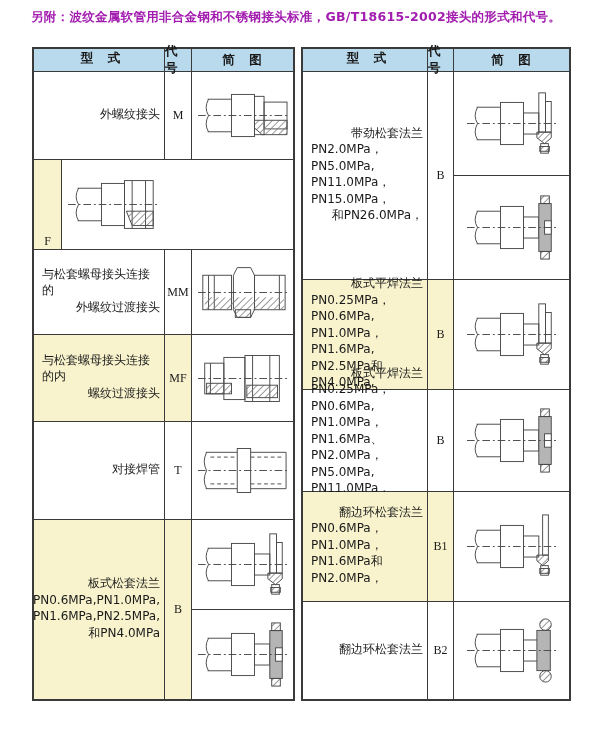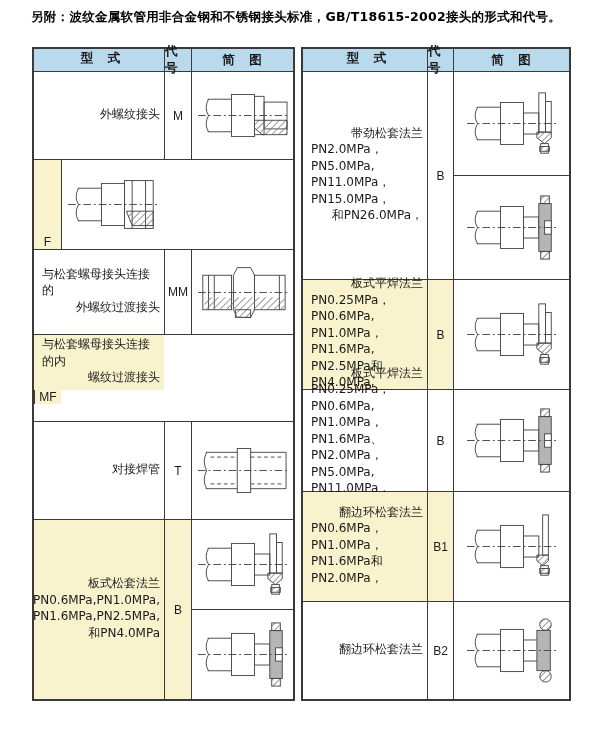--- a/index.html
+++ b/index.html
@@ -1,32 +1,32 @@
 <!DOCTYPE html>
 <html style="--header-bg: #b9d9ec; --hl-bg: #f8f3cd;"><head>
 <meta charset="utf-8">
 <style>
   * { box-sizing: border-box; margin: 0; padding: 0; }
   html,body { width:600px; height:740px; background:#ffffff; overflow:hidden;
     font-family:"DejaVu Sans", sans-serif; color:#1a1a1a; }
   .page-title { position:absolute; left:31px; top:9px; width:545px;
-    font-size:12.5px; font-weight:bold; letter-spacing:0.3px; color:#000000; }
+    font-size:12.5px; font-weight:bold; letter-spacing:0.3px; color:#a21caf; }
   .tables-wrap { position:absolute; left:32px; top:47px; display:flex; gap:6px; }
   .ftable { border:2px solid #3a3a3a; background:#fff; }
   .trow { display:flex; border-top:1px solid #3a3a3a; }
   .trow.header-row { border-top:none; }
   .cell { border-left:1px solid #3a3a3a; }
   .cell:first-child { border-left:none;align-items:flex-end; }
   .header-row .cell { background:var(--header-bg,#b9d9ec); font-weight:bold;
     font-size:12.5px; display:flex; align-items:center; justify-content:center;
     height:22px; letter-spacing:1px; }
   .cell-type { display:flex; flex-direction:column; justify-content:center;
     padding:1px 4px 4px 8px; font-size:12px; line-height:16.5px; }
   .cell-code { display:flex; align-items:center; justify-content:center;
-    font-size:12px; font-weight:500; font-family:Liberation Sans, sans-serif; }
+    font-size:12px; font-weight:500; font-family:Liberation Serif, serif; }
   .cell-diagram { background:#fff; display:flex; flex-direction:column; }
   .sub-diagram { flex:1 1 0; display:flex; align-items:center; justify-content:center;
     overflow:hidden; }
   .sub-diagram + .sub-diagram { border-top:1px solid #3a3a3a; }
   .t-left .cell-type { width:130px; }
   .t-left .cell-code { width:27px; }
   .t-left .cell-diagram { width:102px; }
   .t-right .cell-type { width:124px; }
   .t-right .cell-code { width:26px; }
   .t-right .cell-diagram { width:116px; }
@@ -105,21 +105,21 @@
               <polygon points="44,9 58,9 62,17 62,53 58,61 44,61 40,53 40,17" fill="none" stroke="#4a4a4a" stroke-width="1"></polygon>
               <rect x="62" y="17" width="32" height="36" fill="none" stroke="#4a4a4a" stroke-width="1"></rect>
               <line x1="88" y1="17" x2="88" y2="53" stroke="#4a4a4a" stroke-width="1"></line>
               <rect x="10" y="40" width="83" height="13" fill="url(#hatch)"></rect>
               <rect x="42" y="53" width="16" height="8" fill="url(#hatch)" stroke="#4a4a4a" stroke-width="1"></rect>
               <line x1="3" y1="35" x2="97" y2="35" stroke="#4a4a4a" stroke-width="1" stroke-dasharray="8 3 2 3"></line>
             </svg>
           </div>
         </div>
       </div>
-      <div class="trow" style="height: 87px; flex-direction: column;">
+      <div class="trow" style="height: 87px;">
         <div class="cell cell-type hl">
           <div>与松套螺母接头连接的内</div>
           <div>螺纹过渡接头</div>
         </div>
         <div class="cell cell-code hl">MF</div>
         <div class="cell cell-diagram">
           <div class="sub-diagram">
             <svg class="fit" width="96" height="67" viewBox="0 0 100 70" preserveAspectRatio="xMidYMid meet">
               <rect x="10" y="19" width="20" height="32" fill="none" stroke="#4a4a4a" stroke-width="1"></rect>
               <line x1="16" y1="19" x2="16" y2="51" stroke="#4a4a4a" stroke-width="1"></line>

